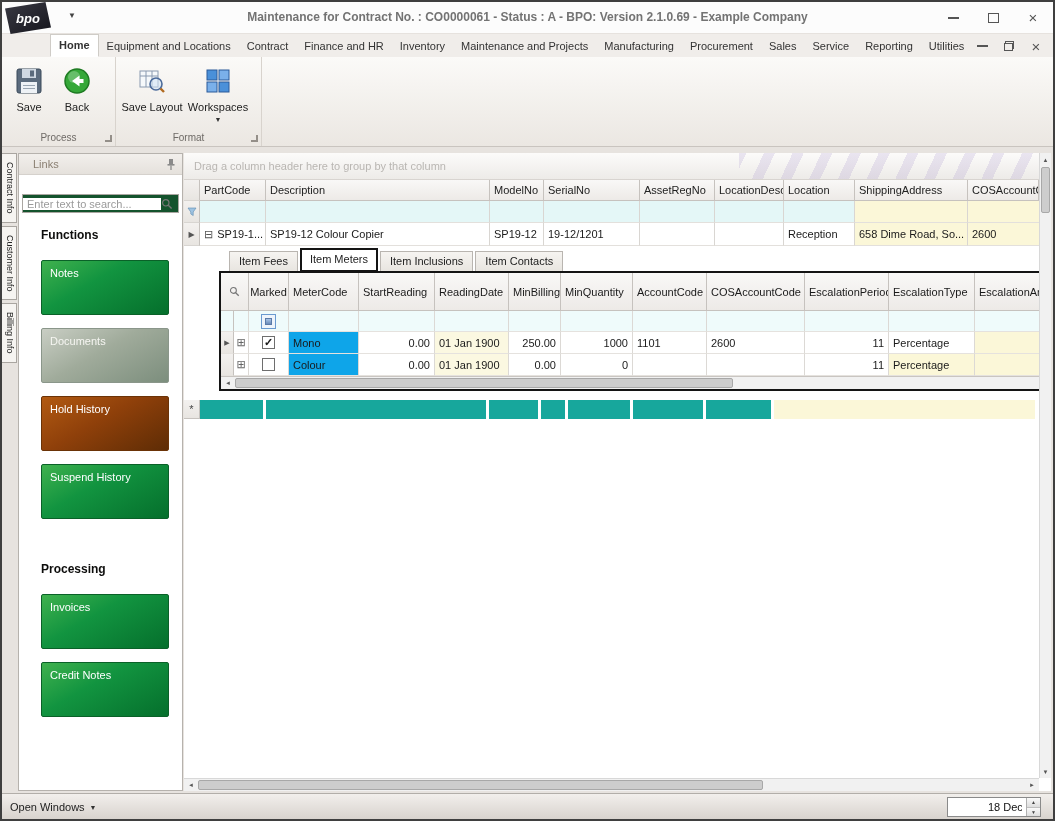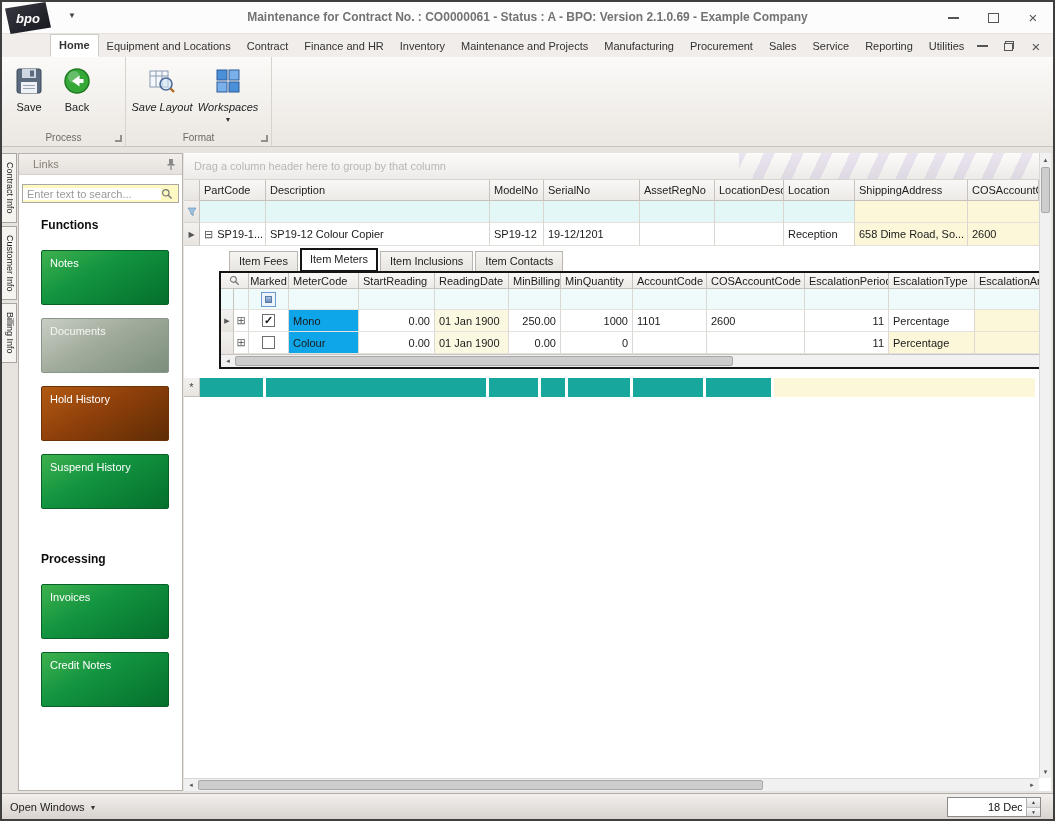--- a/index.html
+++ b/index.html
@@ -26,34 +26,34 @@
   .mdi-btn { width:14px; height:14px; display:flex; align-items:center; justify-content:center; }
   .glyph-restore { position:relative; width:10px; height:10px; }
   .glyph-restore::before { content:""; position:absolute; right:0; top:0; width:7px; height:6px; border:1px solid #555; }
   .glyph-restore::after { content:""; position:absolute; left:0; bottom:0; width:7px; height:6px; border:1px solid #555; background:#f0edea; }
 
   
   .ribbon { position:absolute; top:55px; left:0; right:0; height:90px; background:linear-gradient(#fbfaf8,#ebe7e2); border-bottom:1px solid #c9c4bf; display:flex; }
   .rgroup { height:100%; border-right:1px solid #d8d3cd; display:flex; flex-direction:column; }
   .rbuttons { flex:1; display:flex; align-items:flex-start; padding:6px 3px 0; }
   .rbtn { width:48px; display:flex; flex-direction:column; align-items:center; gap:5px; padding-top:3px; }
-  .rbtn.wide { width:66px;font-style:italic; }
+  .rbtn.wide { width:66px; }
   .rbtn .lbl { font-size:11px; color:#222; white-space:nowrap; }
   .drop-caret { font-size:7px; color:#333; line-height:4px; }
   .rlabel { height:16px; position:relative; text-align:center; color:#6e6a66; font-size:10px; line-height:15px; }
   .launcher { position:absolute; right:3px; bottom:4px; width:7px; height:7px; border-right:2px solid #948f89; border-bottom:2px solid #948f89; }
 
   
   .side-tabs { position:absolute; left:0; top:151px; width:16px; bottom:28px; }
   .vtab { writing-mode:vertical-rl; font-size:9px; color:#222; background:#f6f4f1; border:1px solid #a9a5a0; border-left:none; padding:8px 1px; margin-bottom:3px; width:15px; white-space:nowrap; }
 
   
   .links-panel { position:absolute; left:16px; top:151px; width:165px; bottom:28px; background:#fff; border:1px solid #b6b2ad; display:flex; flex-direction:column; overflow:hidden; }
   .links-header { height:21px; flex:0 0 auto; background:linear-gradient(#f2efec,#e5e1dc); border-bottom:1px solid #d5d1cc; display:flex; align-items:center; justify-content:space-between; padding:0 6px 0 14px; color:#8a7f72; }
-  .links-search { margin:9px 3px 1px; height:19px; flex:0 0 auto; border:1px solid #aaa6a1; background:#fef9c3; display:flex; align-items:center; padding-right:5px; }
+  .links-search { margin:19px 3px 1px; height:19px; flex:0 0 auto; border:1px solid #aaa6a1; background:#14532d; display:flex; align-items:center; padding-right:5px; }
   .links-search input { flex:1; border:0; outline:0; font:11px "Liberation Sans",sans-serif; padding:0 4px; color:#333; min-width:0; }
   .links-search input::placeholder { color:#9a9a9a; }
   .lheading { font-size:12px; font-weight:bold; color:#0d0d0c; margin:14px 0 0 22px; }
   .lheading.second { margin-top:43px; }
   .lbtn { width:128px; height:55px; margin:13px 0 0 22px; border-radius:2px; color:#fff; font-size:11px; padding:6px 8px; }
   .lbtn.first-after-heading { margin-top:18px; }
   .lbtn.green { background:linear-gradient(150deg,#3fb14e 0%,#129440 40%,#056f2c 100%); border:1px solid #0a6128; }
   .lbtn.muted { background:linear-gradient(150deg,#c9cec4 0%,#a0ab9b 45%,#7c8e7d 100%); border:1px solid #8a968a; color:#f6f6f2; }
   .lbtn.rust { background:linear-gradient(150deg,#b25a12 0%,#8f400a 45%,#5e2c05 100%); border:1px solid #6b3307; }
 
@@ -75,21 +75,21 @@
   .c-part{width:66px} .c-desc{width:224px} .c-model{width:54px} .c-serial{width:96px} .c-asset{width:75px} .c-locdesc{width:69px} .c-loc{width:71px} .c-ship{width:113px} .c-cos{flex:1 1 auto; border-right:none;}
   .expander { color:#555; font-size:11px; margin-right:4px; line-height:1; }
 
   
   .d-tabs { display:flex; margin:4px 0 0 35px; padding-left:10px; height:21px; align-items:flex-end; gap:2px; }
   .d-tab { padding:3px 9px 4px; background:linear-gradient(#f6f4f1,#e8e5e0); border:1px solid #b9b5b0; border-bottom:none; color:#222; white-space:nowrap; }
   .d-tab.active { background:#fff; border:2px solid #141414; padding:3px 8px 5px; margin-bottom:-1px; position:relative; z-index:3; }
   .subgrid { margin-left:35px; width:833px; border:2px solid #141414; background:#fff; position:relative; z-index:2; }
   .s-header,.s-filter,.s-row { display:flex; width:100%; }
   .s-cell { display:flex; align-items:center; padding:0 4px; border-right:1px solid #dcd9d5; border-bottom:1px solid #e5e2de; white-space:nowrap; overflow:hidden; flex:0 0 auto; }
-  .s-header { height:16px; }
+  .s-header { height:38px; }
   .s-header .s-cell { background:linear-gradient(#f9f8f7,#edeae7); border-right:1px solid #c6c2be; border-bottom:1px solid #c6c2be; }
   .s-filter { height:21px; }
   .s-filter .s-cell { background:#effbfb; }
   .s-row { height:22px; }
   .s-ind{width:13px; padding:0; justify-content:center; background:linear-gradient(#f3f1ef,#e8e5e1); border-right:1px solid #c6c2be; font-size:7px; color:#555;}
   .s-exp{width:15px; justify-content:center; padding:0; color:#666; font-size:11px;}
   .s-marked{width:40px; justify-content:center;}
   .s-meter{width:70px} .s-start{width:76px} .s-date{width:74px} .s-minb{width:52px} .s-minq{width:72px}
   .s-acct{width:74px} .s-cos{width:98px} .s-escp{width:84px} .s-esct{width:86px} .s-esca{flex:1 1 auto; border-right:none;}
   .s-search{width:28px; justify-content:center; padding:0;}
@@ -171,21 +171,21 @@
       <span class="mdi-btn">
           <span class="glyph-restore"></span>
         </span>
       <span class="mdi-btn">
           <span class="glyph-close">×</span>
         </span>
     </div>
   </div>
 
   <div class="ribbon">
-    <div class="rgroup" style="width:124px">
+    <div class="rgroup" style="width:114px">
       <div class="rbuttons">
         <div class="rbtn">
           <svg width="30" height="30" viewBox="0 0 30 30">
               <rect x="3" y="3" width="24" height="24" rx="2" fill="#5b6b7d" stroke="#3a4a5a"></rect>
               <rect x="8" y="3" width="14" height="9" fill="#cfd8e2"></rect>
               <rect x="16" y="4.5" width="4" height="6" fill="#5b6b7d"></rect>
               <rect x="7" y="16" width="16" height="11" fill="#eef2f6"></rect>
               <line x1="9" y1="19.5" x2="21" y2="19.5" stroke="#9aa6b2"></line>
               <line x1="9" y1="22.5" x2="21" y2="22.5" stroke="#9aa6b2"></line>
             </svg>

